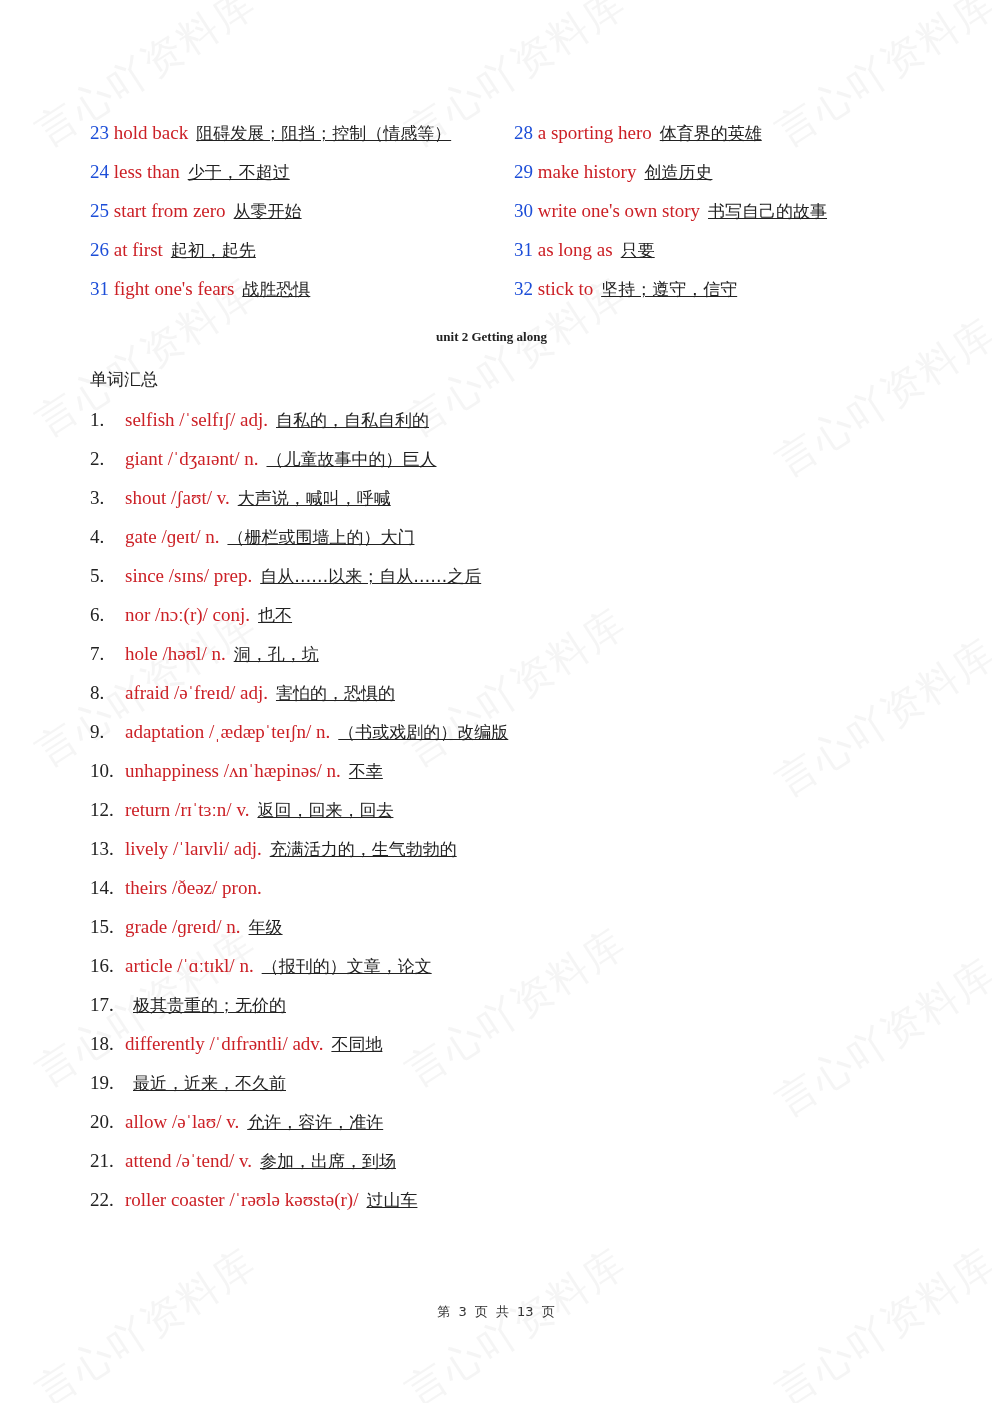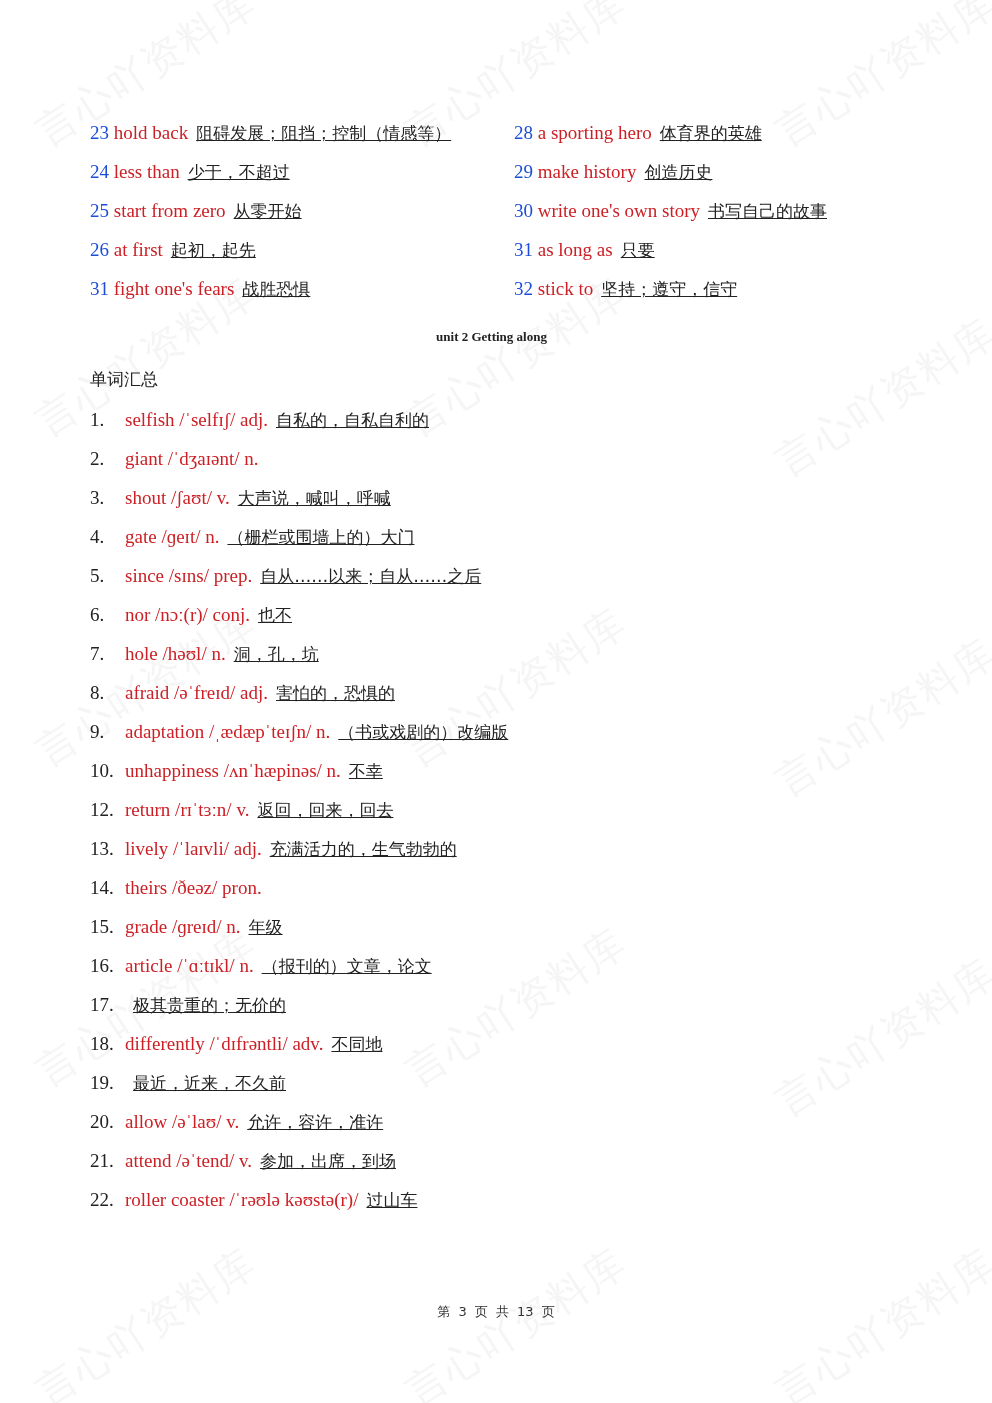--- a/index.html
+++ b/index.html
@@ -76,20 +76,21 @@
 
 <div class="vocab">
   <div class="vocab-row">
       <span class="vnum">1.</span>
       <span class="en">selfish /ˈselfɪʃ/ adj.</span>
       <span class="zh">自私的，自私自利的</span>
     </div>
   <div class="vocab-row">
       <span class="vnum">2.</span>
       <span class="en">giant /ˈdʒaɪənt/ n.</span>
+      <span class="zh">（儿童故事中的）巨人</span>
     </div>
   <div class="vocab-row">
       <span class="vnum">3.</span>
       <span class="en">shout /ʃaʊt/ v.</span>
       <span class="zh">大声说，喊叫，呼喊</span>
     </div>
   <div class="vocab-row">
       <span class="vnum">4.</span>
       <span class="en">gate /ɡeɪt/ n.</span>
       <span class="zh">（栅栏或围墙上的）大门</span>

